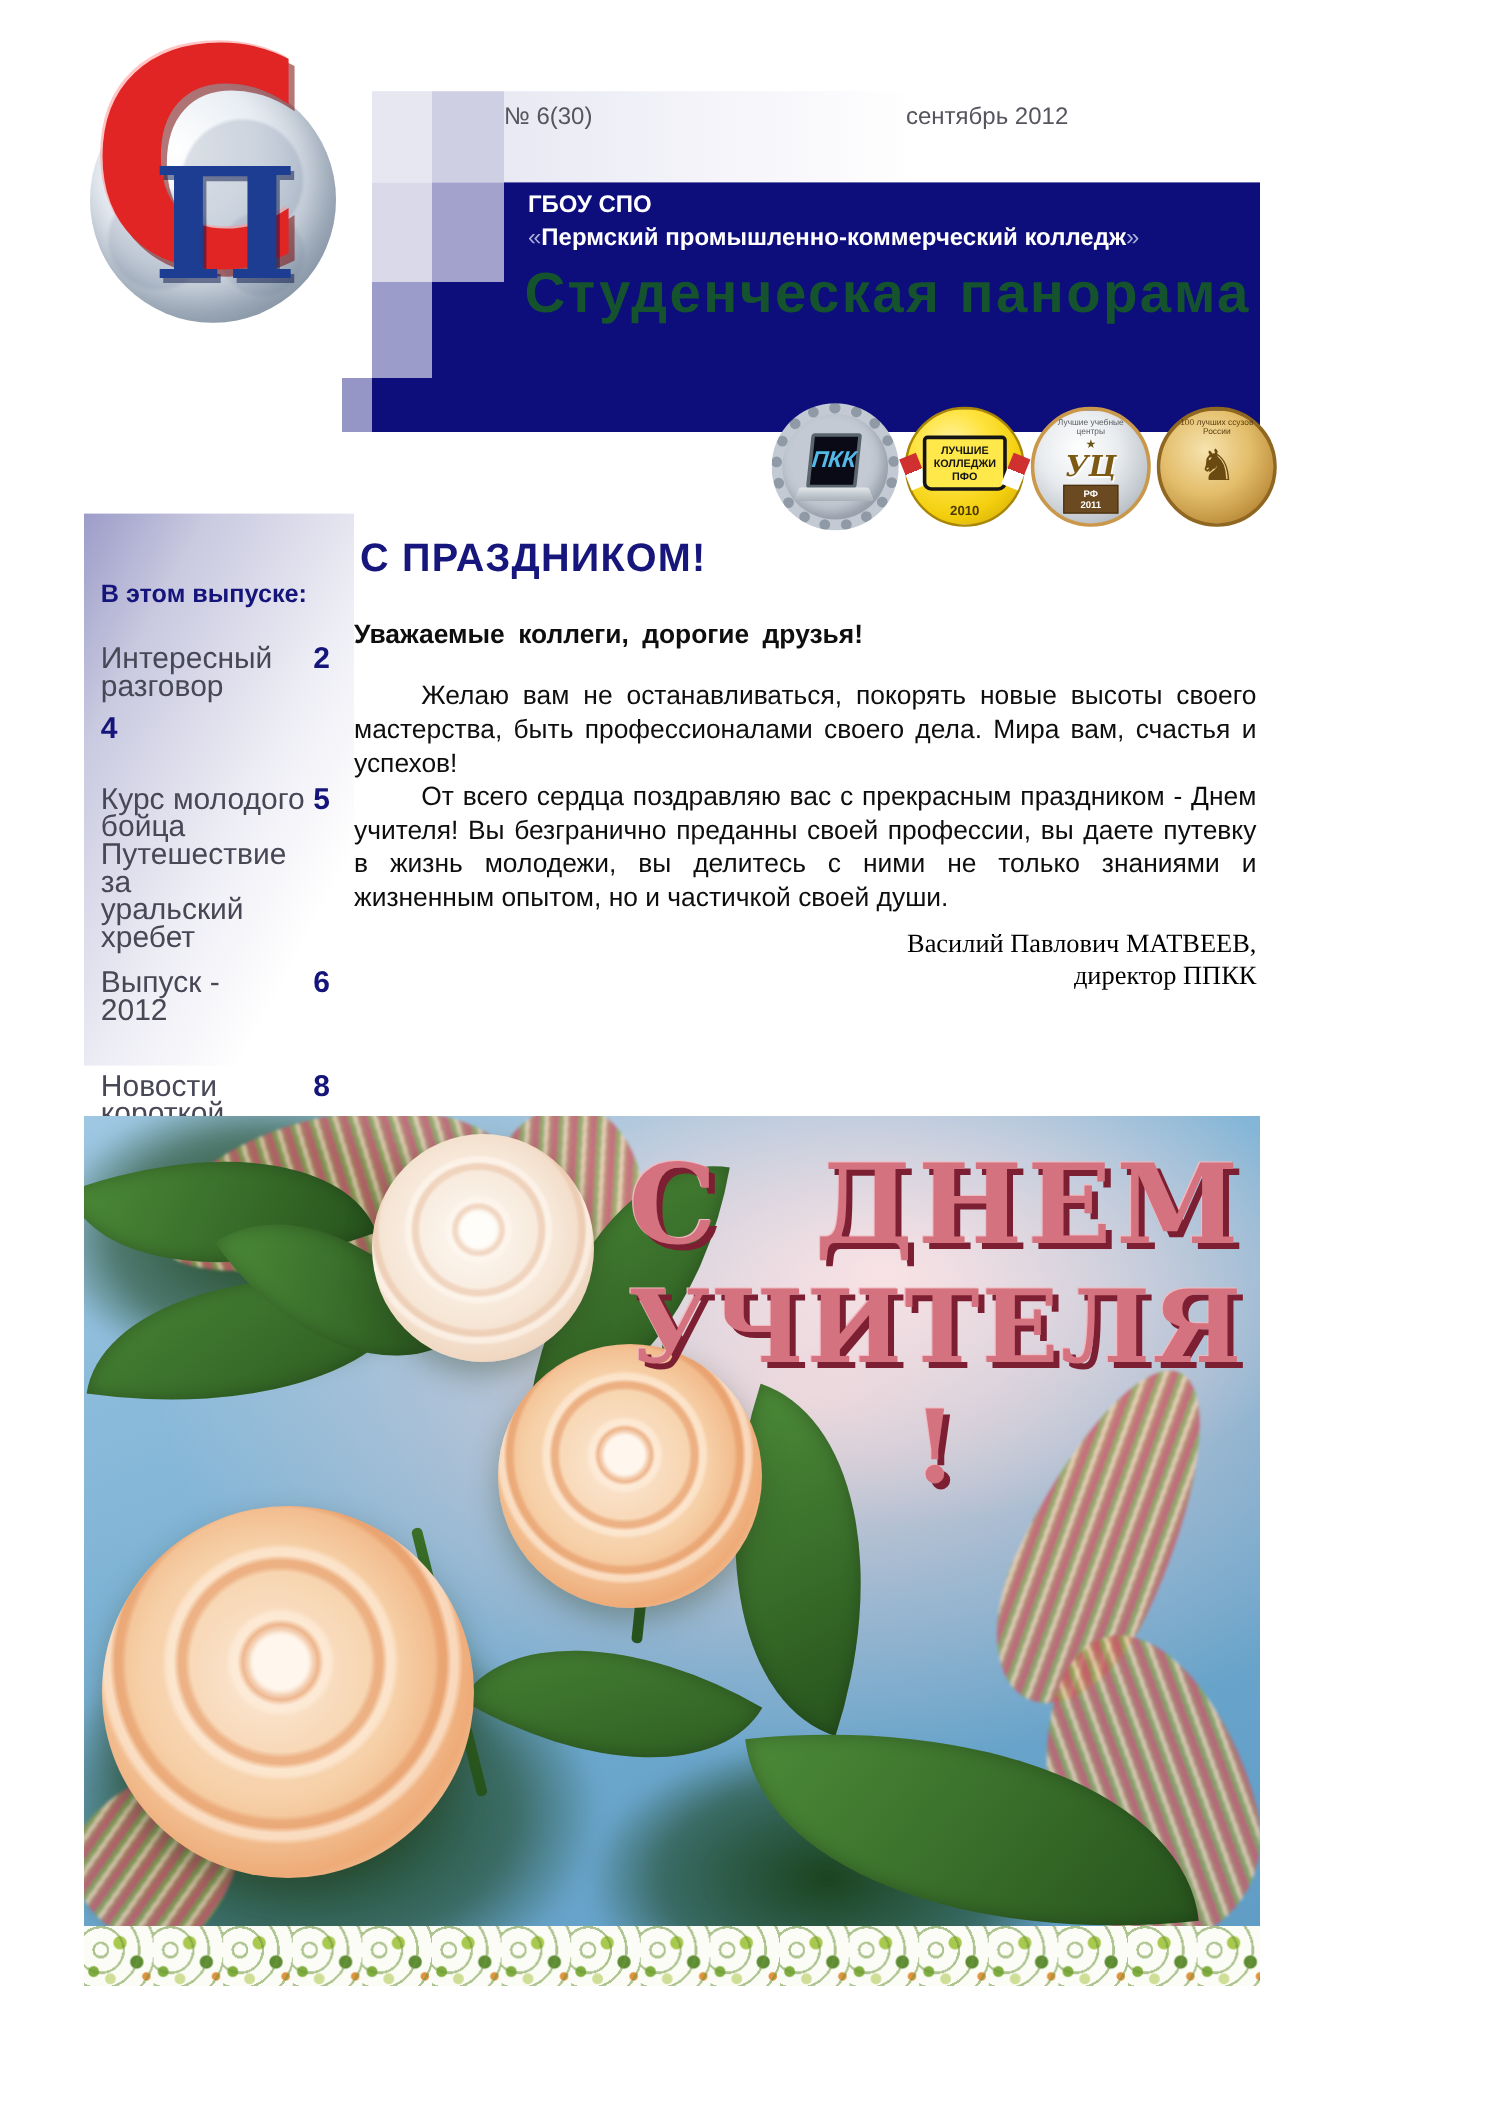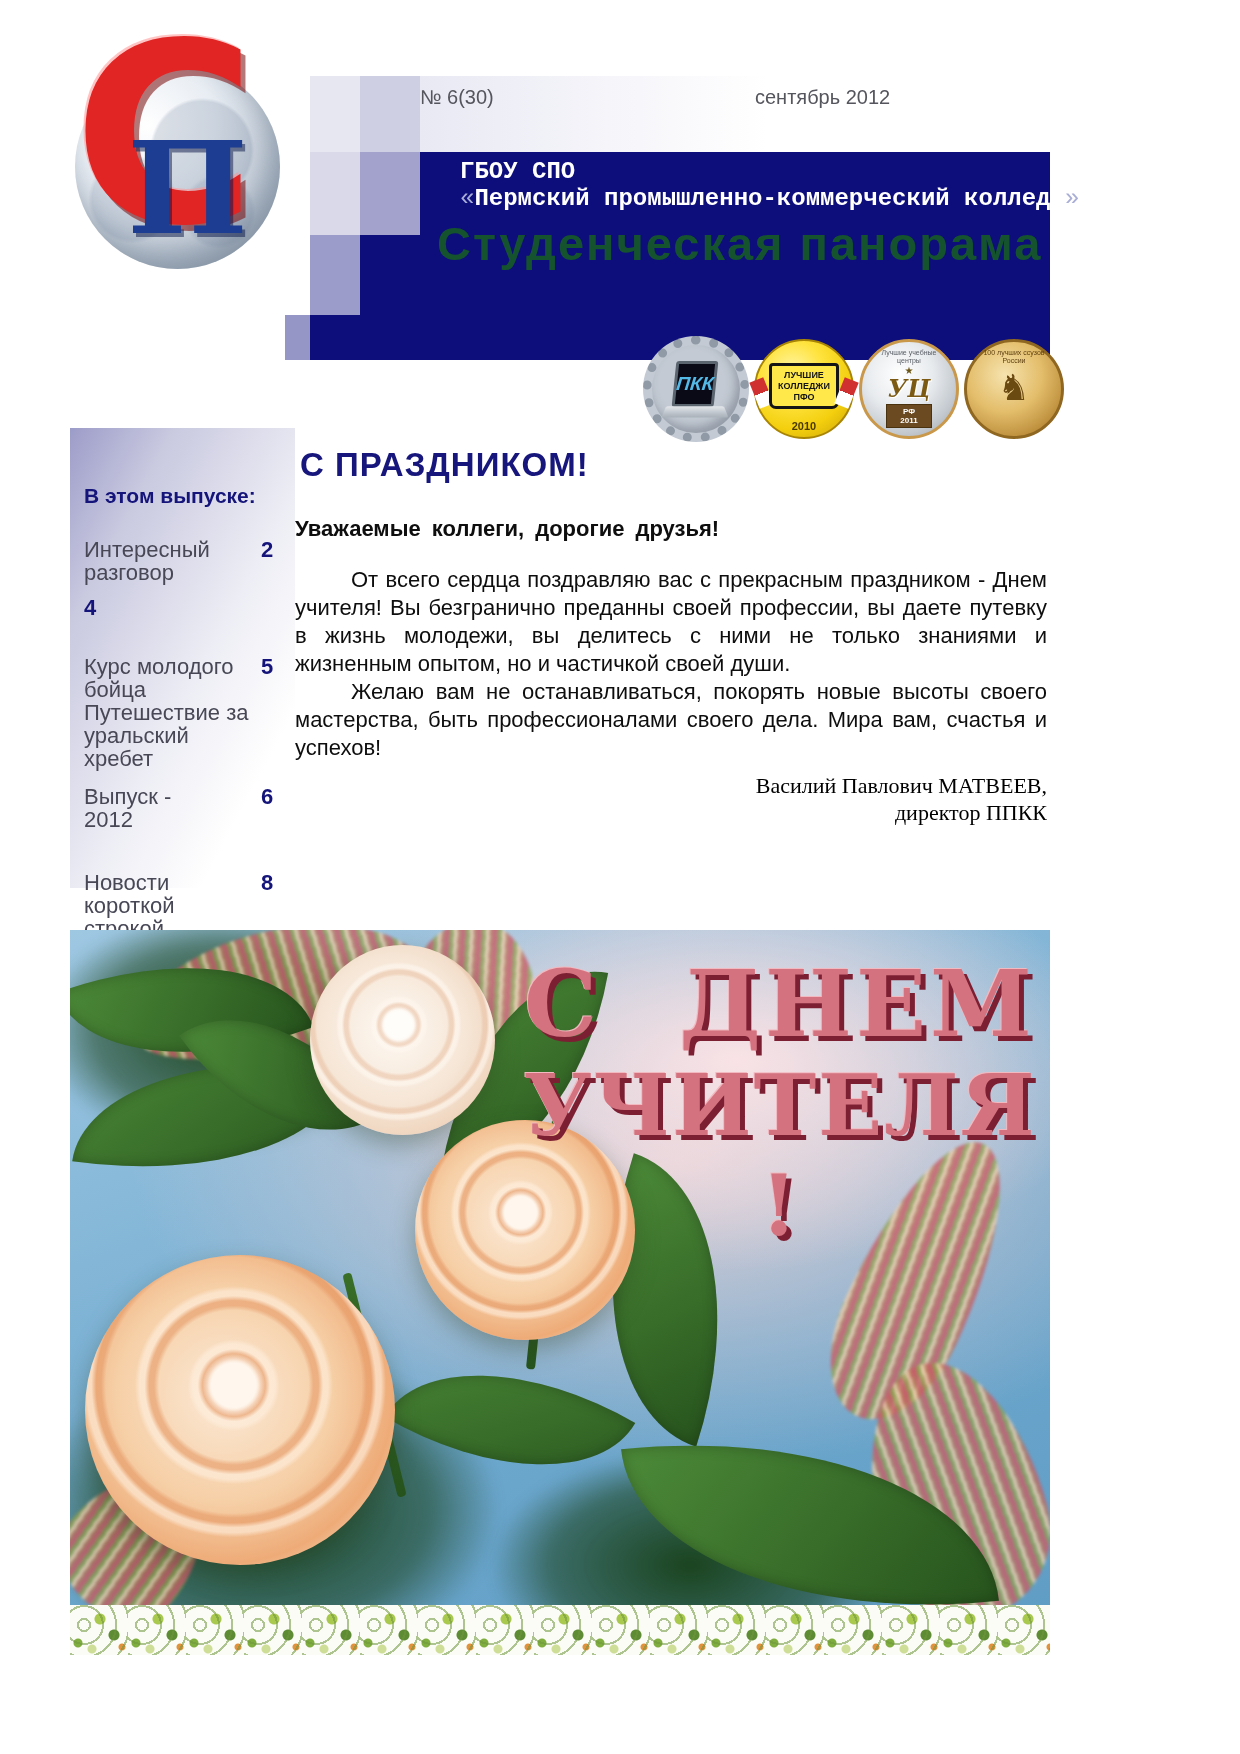--- a/index.html
+++ b/index.html
@@ -30,21 +30,21 @@
                     radial-gradient(circle at 70% 72%,rgba(90,110,140,.14) 0 16%,transparent 18%);}
   .logo-c{position:absolute;left:-2px;top:-52px;font-family:"DejaVu Sans",sans-serif;font-weight:700;
           font-size:250px;line-height:1;color:#e12424;
           text-shadow:5px 6px 0 rgba(120,10,10,.55),-2px -2px 0 rgba(255,150,150,.55);}
   .logo-p{position:absolute;left:52px;top:62px;font-family:"DejaVu Serif",serif;font-weight:700;
           font-size:128px;line-height:1;color:#1c3d92;text-shadow:3px 4px 0 rgba(8,20,70,.5);}
 
   
   .issue{position:absolute;left:420px;top:86px;font-size:20px;color:#55555e;z-index:4;}
   .m-date{position:absolute;left:755px;top:86px;font-size:20px;color:#55555e;z-index:4;}
-  .org{position:absolute;left:460px;top:158px;color:#ffffff;font-weight:700;font-size:24px;line-height:27px;z-index:4;font-family:Liberation Mono, monospace;}
+  .org{position:absolute;left:440px;top:158px;color:#ffffff;font-weight:700;font-size:20px;line-height:27px;z-index:4;}
   .org .q{color:#a9aed6;font-weight:400;}
   .nameplate{position:absolute;left:437px;top:216px;color:#14532d;font-weight:700;font-size:47px;
              letter-spacing:2px;white-space:nowrap;z-index:4;}
 
   
   .awards{position:absolute;left:643px;top:332px;width:395px;height:114px;display:flex;align-items:center;gap:5px;z-index:7;}
   .medal{position:relative;flex:0 0 auto;border-radius:50%;}
   .gear{width:106px;height:106px;background:#c3cad3;border:9px dotted #8f9aa6;box-sizing:border-box;
         box-shadow:inset -4px -6px 10px rgba(60,70,85,.35);}
   .laptop-screen{position:absolute;left:22px;right:24px;top:16px;height:40px;background:#0a0a16;
@@ -74,21 +74,21 @@
   .bronze{width:94px;height:94px;background:radial-gradient(circle at 40% 35%,#f6e3ae 0%,#e3bd6a 45%,#b98a38 80%,#8f6720 100%);
         border:3px solid #8f6720;}
   .bronze .arc-text{color:#5c3f10;}
   .horseman{position:absolute;top:26px;left:0;right:0;text-align:center;font-size:36px;line-height:40px;color:#6b4a12;}
 
   
   .toc{position:absolute;left:70px;top:428px;width:225px;height:460px;box-sizing:border-box;
        padding:56px 8px 0 14px;
        background:linear-gradient(118deg,#9c9cc9 0%,#c9c9e0 22%,#ededf5 55%,#ffffff 80%);}
   .toc-h{font-size:21px;font-weight:700;color:#14147a;margin:0 0 30px;}
-  .toc-item{display:flex;margin-bottom:12px;color:#474756;font-size:22px;line-height:23px;}
+  .toc-item{display:flex;margin-bottom:12px;color:#474756;font-size:25px;line-height:23px;}
   .toc-item:nth-of-type(2){margin-bottom:36px;}
   .toc-item:nth-of-type(3){margin-bottom:15px;}
   .toc-item:nth-of-type(4){margin-bottom:40px;gap:48px;}
   .toc-lines{flex:1;}
   .toc-page{width:26px;font-weight:700;color:#14147a;}
 
   
   .headline{position:absolute;left:300px;top:446px;font-size:33px;font-weight:700;color:#16167c;letter-spacing:1px;}
   .article{position:absolute;left:295px;top:516px;width:752px;color:#0e0e0e;}
   .salut{font-weight:700;font-size:22px;word-spacing:5px;margin:0 0 24px;}
@@ -240,22 +240,22 @@
         <div>строкой</div>
         <div>Конкурс</div>
       </div>
       <div class="toc-page">8</div>
     </div>
   </div>
 
   <div class="headline">С ПРАЗДНИКОМ!</div>
   <div class="article">
     <p class="salut">Уважаемые  коллеги, дорогие  друзья!</p>
+    <p class="body-p">Желаю вам не останавливаться, покорять новые высоты своего мастерства, быть профессионалами своего дела. Мира вам, счастья и успехов!</p>
     <p class="body-p">От всего сердца поздравляю вас с прекрасным праздником - Днем учителя! Вы безгранично преданны своей профессии, вы даете путевку в жизнь молодежи, вы делитесь с ними не только знаниями и жизненным опытом, но и частичкой своей души.</p>
-    <p class="body-p">Желаю вам не останавливаться, покорять новые высоты своего мастерства, быть профессионалами своего дела. Мира вам, счастья и успехов!</p>
     <div class="sig">
       <div>Василий Павлович МАТВЕЕВ,</div>
       <div>директор ППКК</div>
     </div>
   </div>
 
   <div class="poster">
 
     <div class="px foliage" style="left:-30px;top:-20px;width:360px;height:240px;"></div>
     <div class="px foliage" style="left:-40px;top:420px;width:470px;height:320px;"></div>

